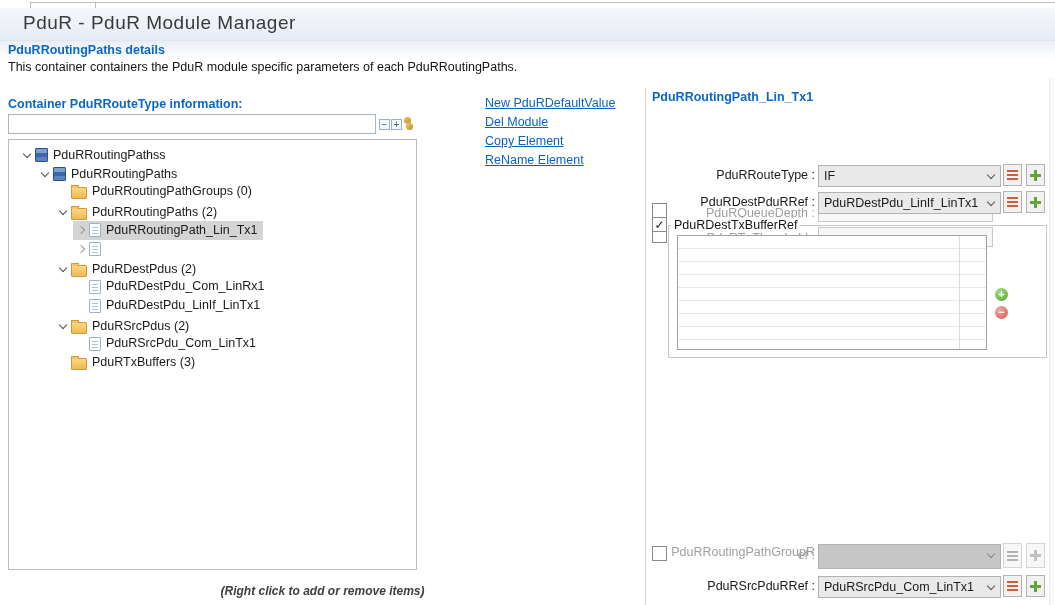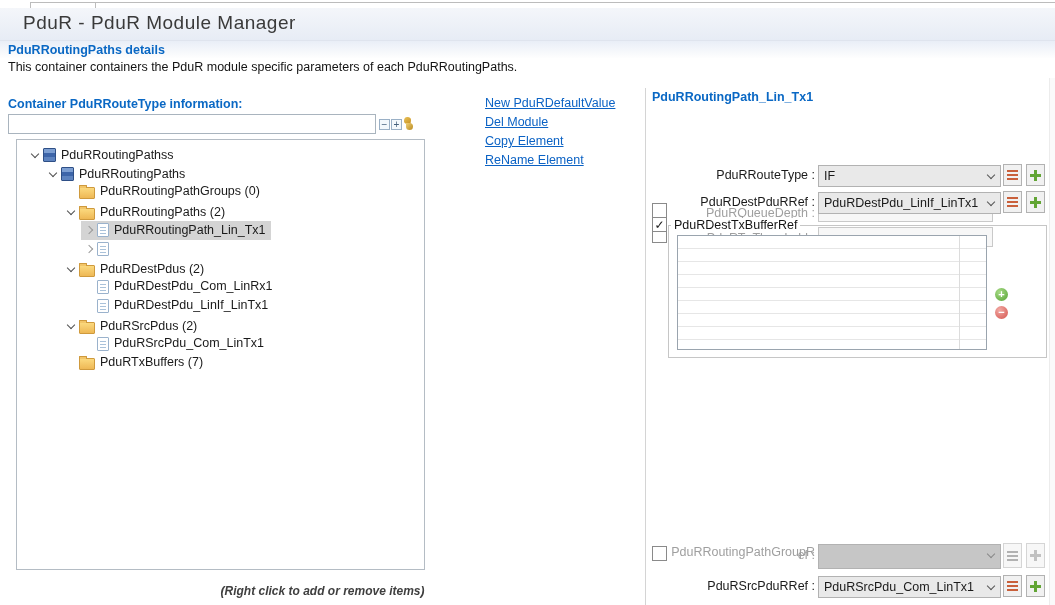--- a/index.html
+++ b/index.html
@@ -28,21 +28,21 @@
             font-size:10px;line-height:9px;text-align:center;color:#44607c;cursor:pointer;box-sizing:border-box;}
   .mini-btn.collapse{left:379px;}
   .mini-btn.expand{left:391px;}
   .filter-icon{position:absolute;left:403px;top:117px;width:11px;height:13px;}
   .filter-icon::before{content:"";position:absolute;left:1px;top:0;width:7px;height:7px;border-radius:50% 50% 0 50%;
             background:linear-gradient(135deg,#e8c25a,#c89020);transform:rotate(10deg);}
   .filter-icon::after{content:"";position:absolute;left:3px;top:6px;width:7px;height:7px;border-radius:0 50% 50% 50%;
             background:linear-gradient(135deg,#f0d078,#b98a1e);}
 
   .tree-box{position:absolute;left:8px;top:139px;width:409px;height:431px;border:1px solid #b4bcc4;
-            background:#fff;overflow:hidden;padding-top:4px;box-sizing:border-box;margin-left:8px;}
+            background:#fff;overflow:hidden;padding-top:4px;box-sizing:border-box;}
   .tree-row{height:19px;line-height:19px;white-space:nowrap;font-size:12.5px;}
   .tree-inner{display:inline-flex;align-items:center;height:19px;padding-right:5px;}
   .tree-inner.selected{background:#d4d4d4;}
   .exp{width:16px;height:19px;display:inline-flex;justify-content:center;align-items:center;flex:none;}
   .exp.expanded::before{content:"";width:5px;height:5px;border-right:1.6px solid #4f4f4f;
                         border-bottom:1.6px solid #4f4f4f;transform:rotate(45deg);margin-top:-2px;}
   .exp.collapsed::before{content:"";width:5px;height:5px;border-right:1.6px solid #9a9a9a;
                         border-bottom:1.6px solid #9a9a9a;transform:rotate(-45deg);}
   .ticon{position:relative;flex:none;margin-right:5px;}
   .ticon.module{width:11px;height:12px;border:1px solid #2e4f86;border-radius:1px;
@@ -180,21 +180,21 @@
           <span>PduRSrcPdus (2)</span>
         </span></div>
       <div class="tree-row"><span class="tree-inner" style="margin-left: 64px;">
           <span class="exp none"></span>
           <span class="ticon doc"></span>
           <span>PduRSrcPdu_Com_LinTx1</span>
         </span></div>
       <div class="tree-row"><span class="tree-inner" style="margin-left: 46px;">
           <span class="exp none"></span>
           <span class="ticon folder"></span>
-          <span>PduRTxBuffers (7)</span>
+          <span>PduRTxBuffers (3)</span>
         </span></div>
     </div>
   <div class="tree-hint">(Right click to add or remove items)</div>
 
   <div class="actions" id="actions">
       <a class="action-link" href="#">New PduRDefaultValue</a>
       <a class="action-link" href="#">Del Module</a>
       <a class="action-link" href="#">Copy Element</a>
       <a class="action-link" href="#">ReName Element</a>
     </div>

